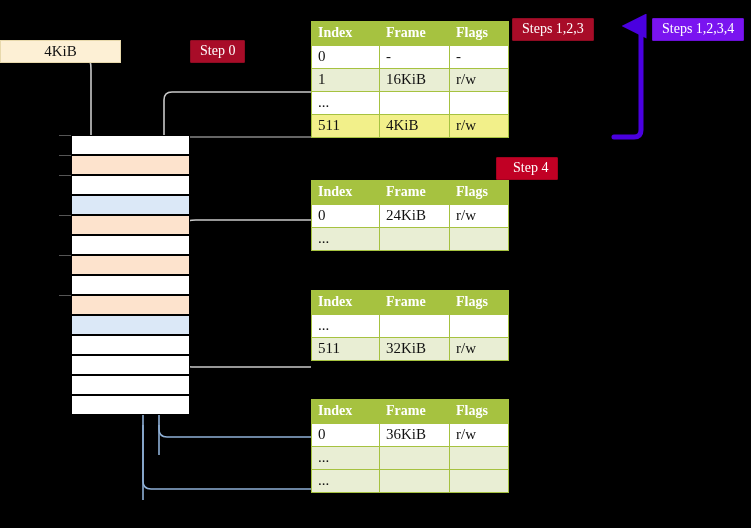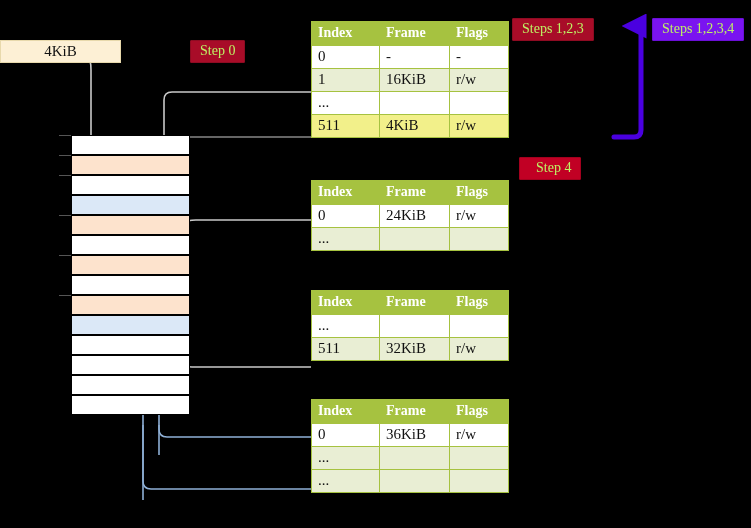--- a/index.html
+++ b/index.html
@@ -15,31 +15,31 @@
   .sizebox{
     position:absolute;left:0;top:40px;width:119px;height:21px;
     background:#fdf0d5;border:1px solid #e8d9ac;
     display:flex;align-items:center;justify-content:center;
     font-size:15px;line-height:1;color:#111;
   }
 
   
   .badge{
     position:absolute;display:inline-flex;align-items:center;justify-content:center;
-    font-size:14px;line-height:1;padding:3px 9px 4px 9px;color:#bef264;
+    font-size:14px;line-height:1;padding:3px 9px 4px 9px;color:#ffffff;
     white-space:nowrap;border-radius:1px;
   }
   .badge-dark-red{background:#a80c28;border:1px solid #8e0b22;}
   .badge-crimson{background:#c10024;border:1px solid #a3001e;}
   .badge-purple{background:#7a14f0;border:1px solid #6a0fd6;}
 
   #badge-step0{left:190px;top:40px;}
   #badge-steps123{left:512px;top:18px;}
   #badge-steps1234{left:652px;top:18px;}
-  #badge-step4{left:519px;top:157px;padding-left:16px;}
+  #badge-step4{left:496px;top:157px;padding-left:16px;}
 
   
   .memcol{position:absolute;left:71px;top:135px;width:119px;height:280px;}
   .memrow{
     position:absolute;left:0;width:119px;height:20px;
     border:1px solid #000;box-sizing:border-box;background:#ffffff;
   }
   .memrow.peach{background:#fde3cd;}
   .memrow.blue{background:#dbe8f7;}
 

